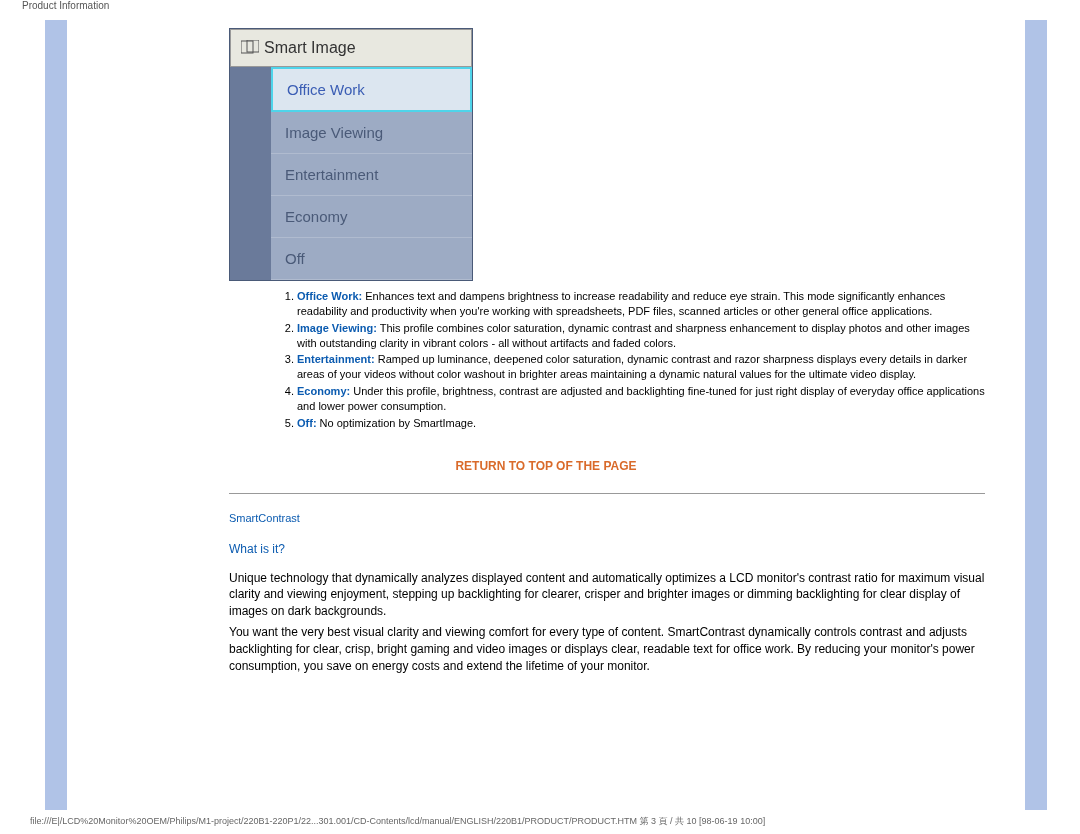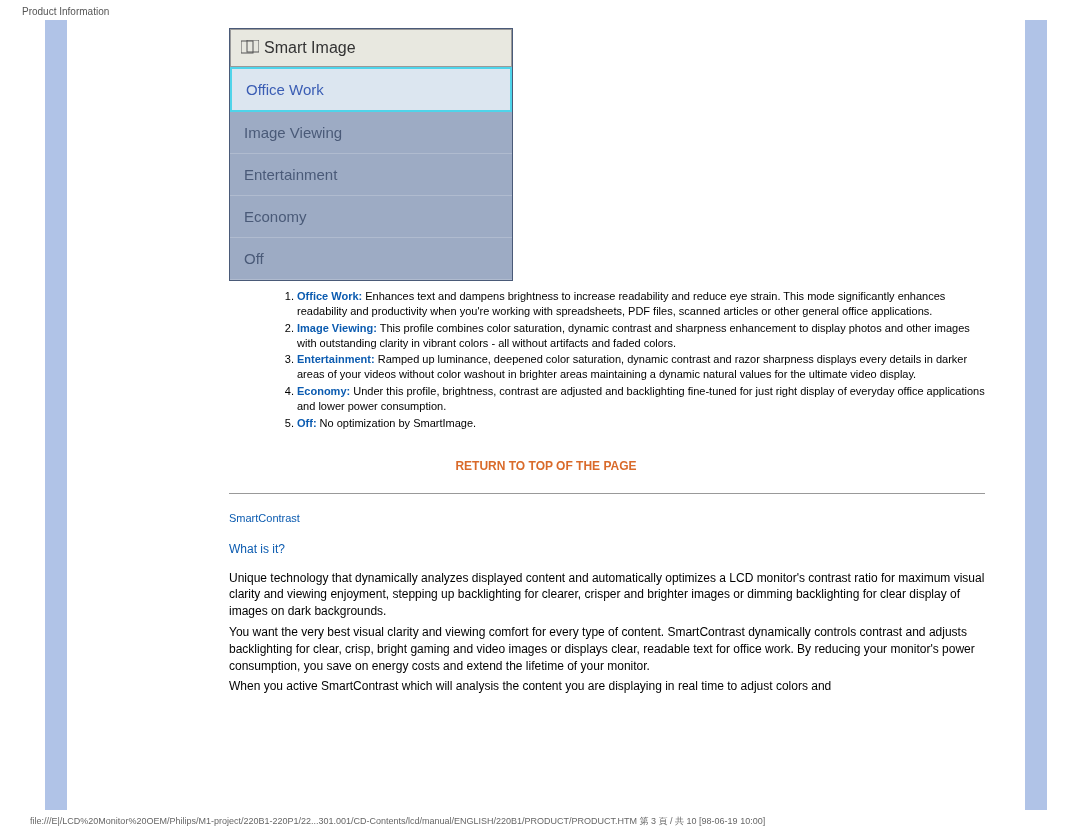--- a/index.html
+++ b/index.html
@@ -8,21 +8,21 @@
     font-size: 12px;
     color: #000;
     background: #fff;
     width: 1080px;
     height: 834px;
     overflow: hidden;
     position: relative;
   }
   .page-header {
     position: absolute;
-    top: 6px;
+    top: 0;
     left: 22px;
     font-size: 10px;
     color: #555;
   }
   .frame {
     position: absolute;
     top: 20px;
     left: 45px;
     width: 1002px;
     height: 790px;
@@ -40,21 +40,21 @@
   }
   .content {
     flex: 1;
     background: #fff;
     padding: 0 0 0 0;
     position: relative;
   }
   .osd-box {
     margin-left: 162px;
     margin-top: 8px;
-    width: 284px;
+    width: 244px;
     background: #6a7a9a;
     border: 1px solid #4a5a78;
   }
   .osd-title {
     background: #e8e8e0;
     border: 1px solid #999;
     padding: 9px 10px;
     font-size: 16px;
     color: #333;
     display: flex;
@@ -63,20 +63,21 @@
   .osd-title-icon {
     margin-right: 5px;
     font-size: 15px;
   }
   .osd-item {
     padding: 12px 14px;
     font-size: 15px;
     color: #4a5a78;
     border-bottom: 1px solid rgba(255,255,255,0.2);
     background: #9dabc4;
+    margin-left: 41px;
   }
   .osd-item.selected {
     background: #dce6f0;
     color: #3a5db4;
     border: 2px solid #4fd4ea;
   }
   .list-block {
     margin: 8px 40px 0 200px;
     font-size: 11px;
     line-height: 1.35;
@@ -178,20 +179,19 @@
     <hr class="hr">
 
     <div class="section">
       <div class="section-title">SmartContrast</div>
 
       <div class="subhead">What is it?</div>
       <p class="para">Unique technology that dynamically analyzes displayed content and automatically optimizes a LCD monitor's contrast ratio for maximum visual clarity and viewing enjoyment, stepping up backlighting for clearer, crisper and brighter images or dimming backlighting for clear display of images on dark backgrounds.</p>
 
       <p class="para">You want the very best visual clarity and viewing comfort for every type of content. SmartContrast dynamically controls contrast and adjusts backlighting for clear, crisp, bright gaming and video images or displays clear, readable text for office work. By reducing your monitor's power consumption, you save on energy costs and extend the lifetime of your monitor.</p>
 
-      <p class="para">When you active SmartContrast which will analysis the content you are displaying in real time to adjust colors and</p>
     </div>
 
   </div>
   <div class="right-strip"></div>
 </div>
 
 <div class="footer">file:///E|/LCD%20Monitor%20OEM/Philips/M1-project/220B1-220P1/22...301.001/CD-Contents/lcd/manual/ENGLISH/220B1/PRODUCT/PRODUCT.HTM 第 3 頁 / 共 10 [98-06-19 10:00]</div>
 
 </body></html>

